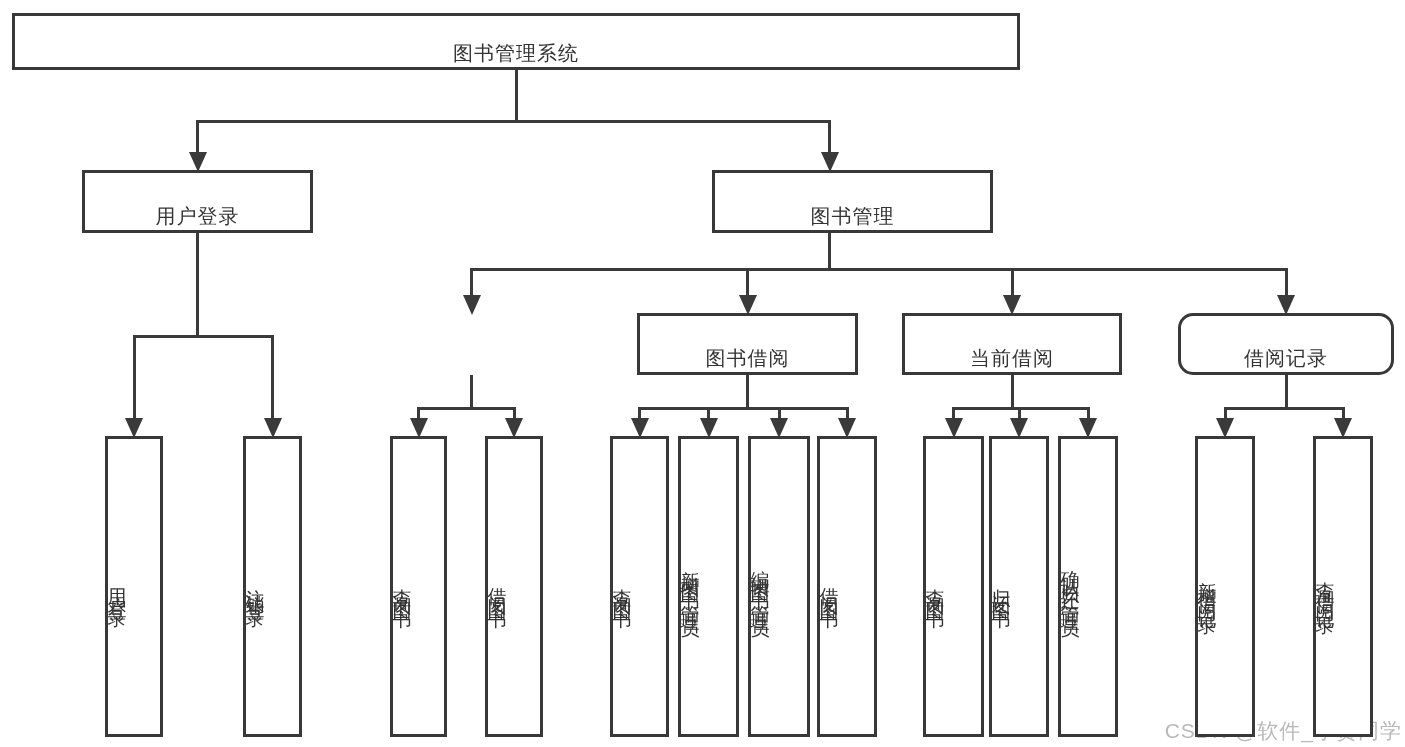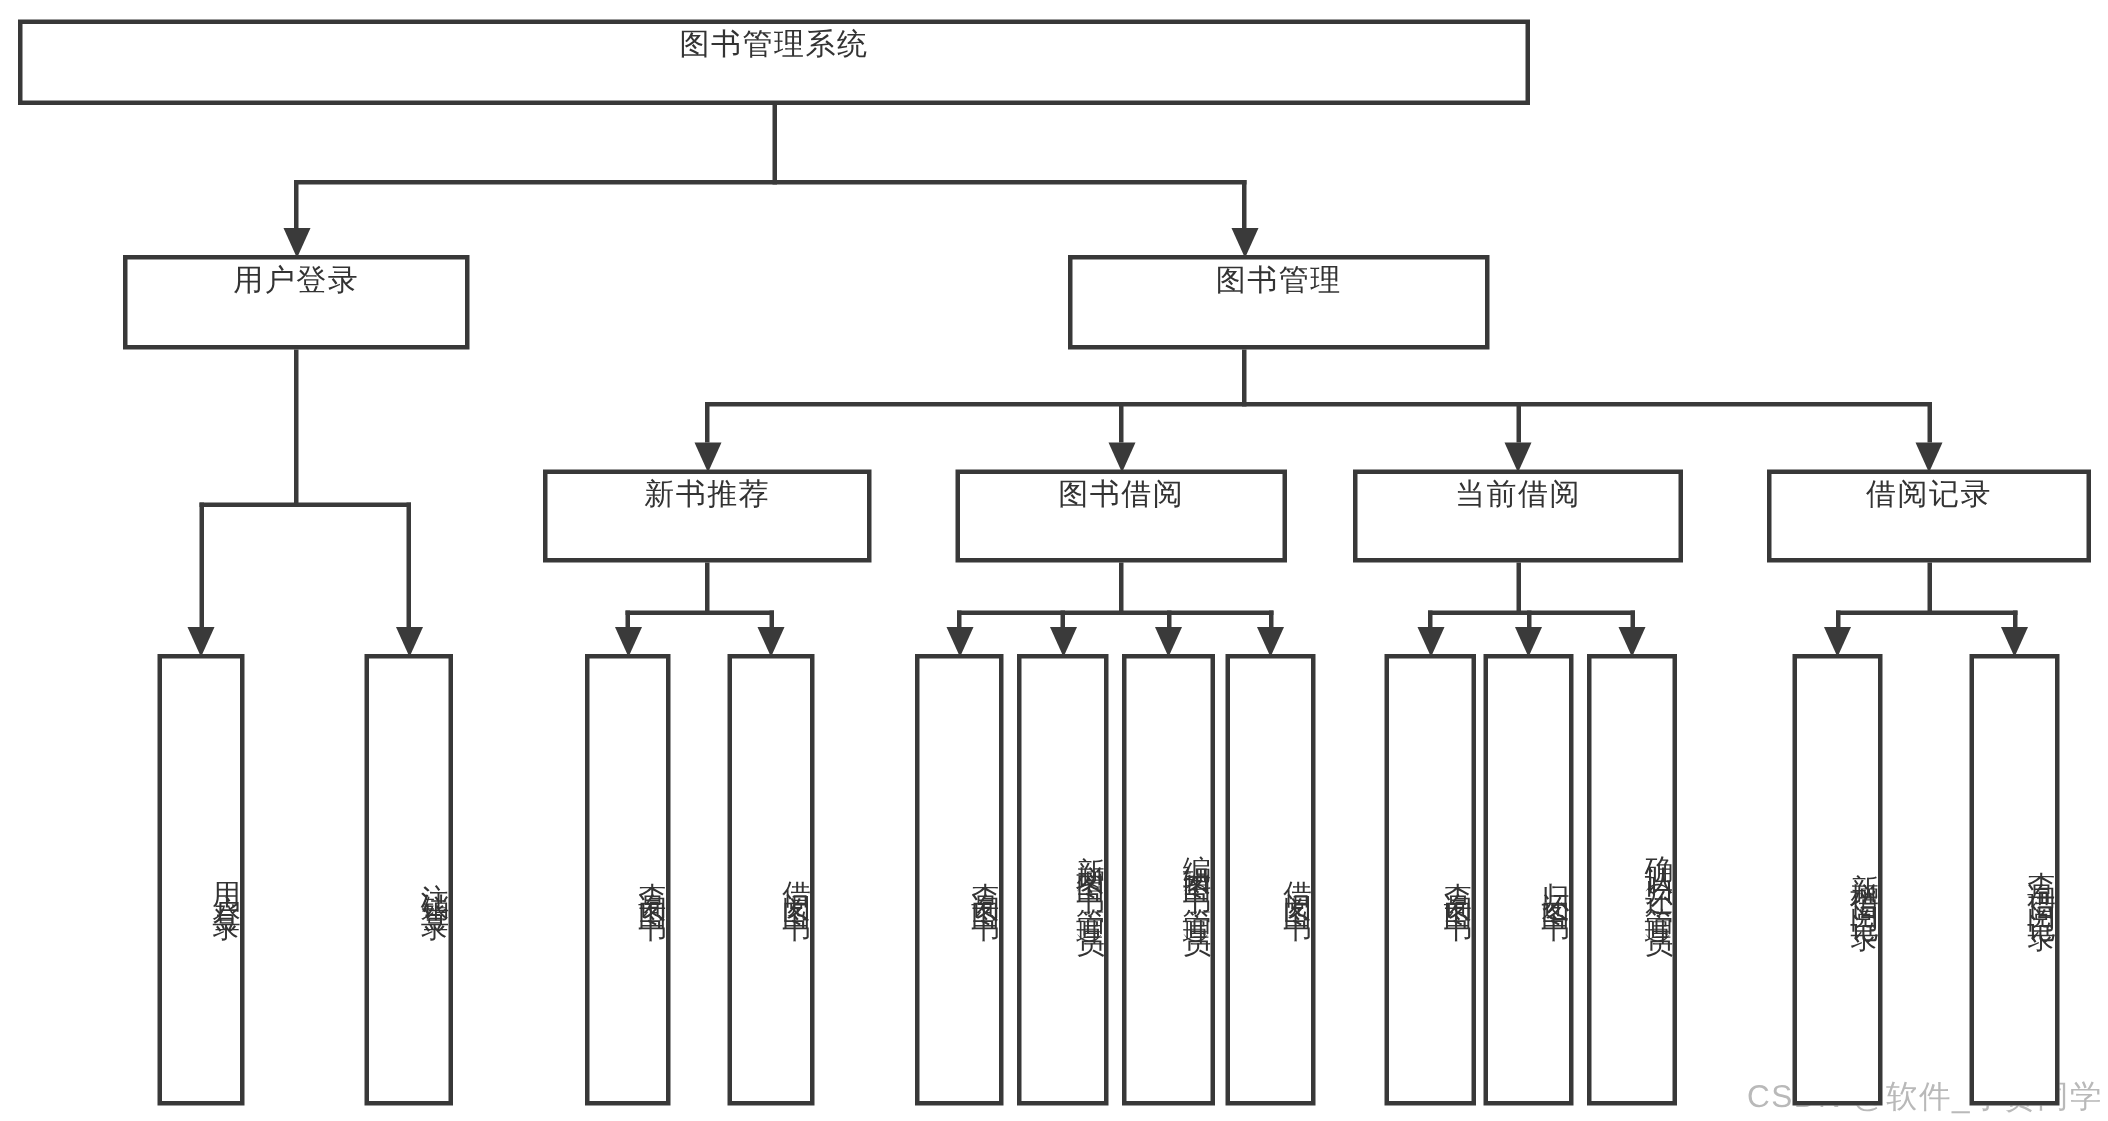--- a/index.html
+++ b/index.html
@@ -14,21 +14,21 @@
     height: 747px;
     background: #ffffff;
     overflow: hidden;
   }
   .node {
     position: absolute;
     box-sizing: border-box;
     border: 3px solid #383838;
     background: #ffffff;
     display: flex;
-    align-items: flex-start;
+    align-items: flex-end;
     justify-content: center;
     color: #333333;
   }
   .node.h {
     font-size: 20px;
     letter-spacing: 1px;
   }
   .node.v {
     font-size: 19px;
     letter-spacing: 7px;
@@ -66,30 +66,27 @@
   <div class="watermark">CSDN @软件_小贺同学</div>
 <div class="node h" style="left: 12px; top: 13px; width: 1008px; height: 57px;">
       <span>图书管理系统</span>
     </div>
     <div class="node h" style="left: 82px; top: 170px; width: 231px; height: 63px;">
       <span>用户登录</span>
     </div>
     <div class="node h" style="left: 712px; top: 170px; width: 281px; height: 63px;">
       <span>图书管理</span>
     </div>
-    <div class="node h" style="left: 362px; top: 313px; width: 219px; height: 62px;">
-      <span>新书推荐</span>
-    </div>
     <div class="node h" style="left: 637px; top: 313px; width: 221px; height: 62px;">
       <span>图书借阅</span>
     </div>
     <div class="node h" style="left: 902px; top: 313px; width: 220px; height: 62px;">
       <span>当前借阅</span>
     </div>
-    <div class="node h" style="left: 1178px; top: 313px; width: 216px; height: 62px;">
+    <div class="node h" style="left: 1178px; top: 313px; width: 216px; height: 62px; border-radius: 15px;">
       <span>借阅记录</span>
     </div>
     <div class="node v" style="left: 105px; top: 436px; width: 58px; height: 301px;">
       <span>用户登录</span>
     </div>
     <div class="node v" style="left: 243px; top: 436px; width: 59px; height: 301px;">
       <span>注销登录</span>
     </div>
     <div class="node v" style="left: 390px; top: 436px; width: 57px; height: 301px;">
       <span>查询图书</span>

